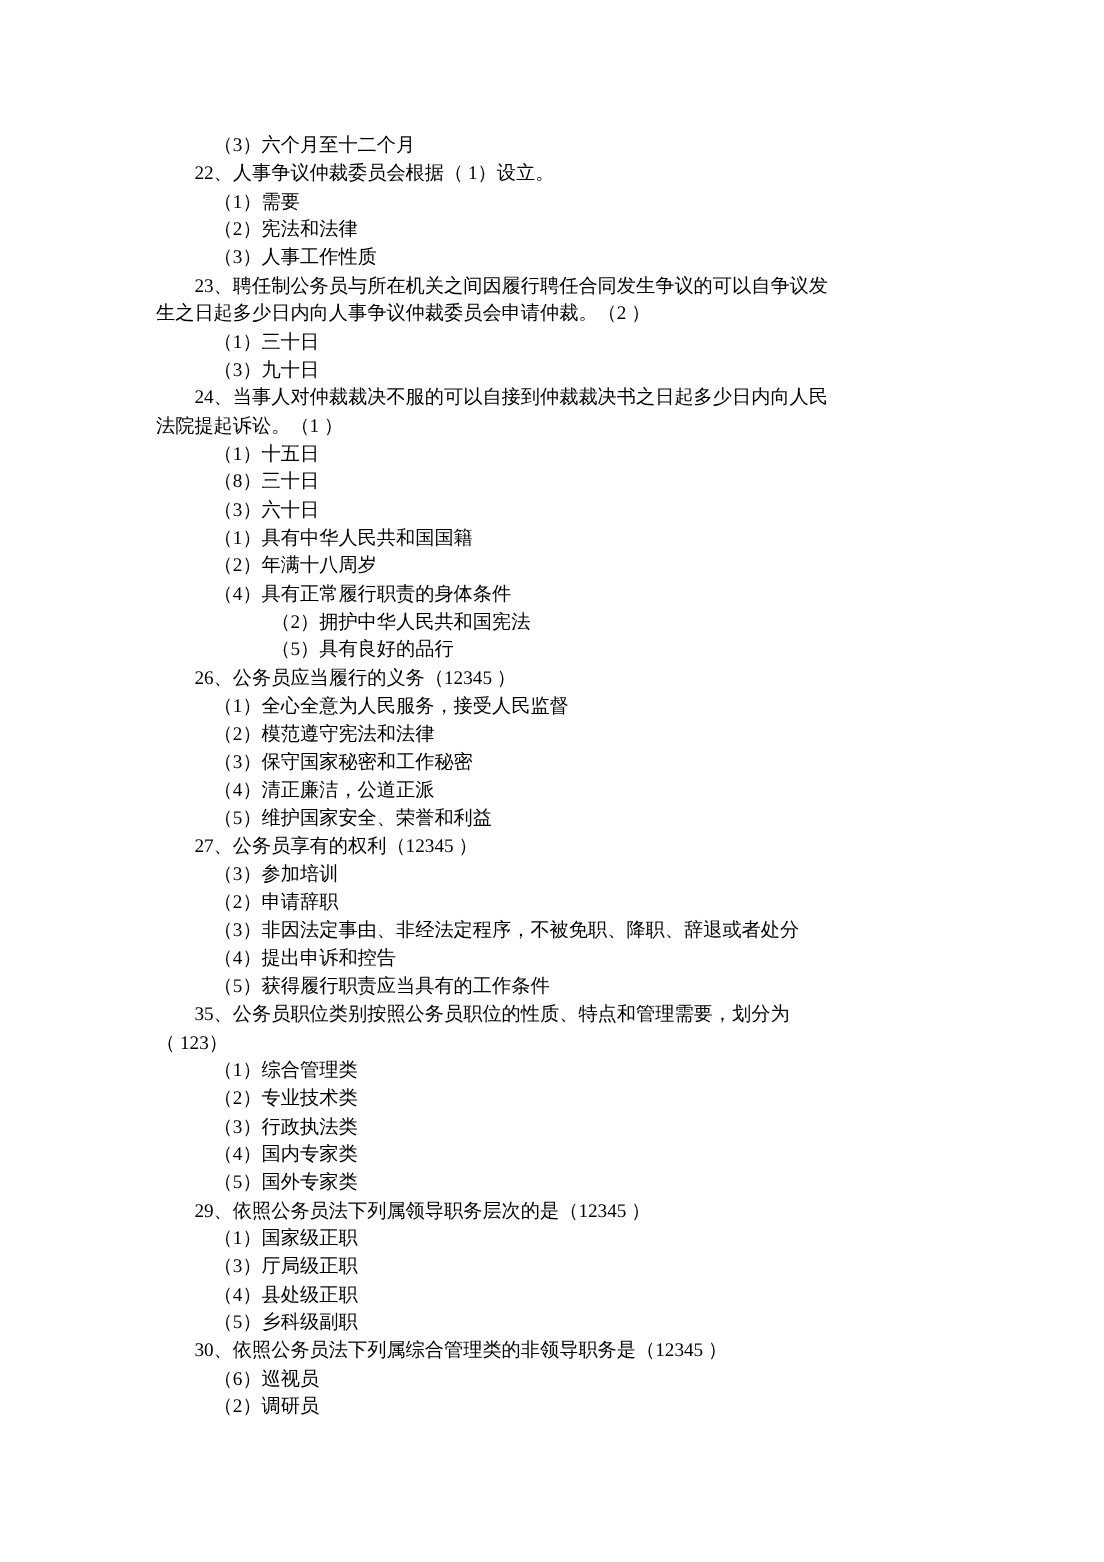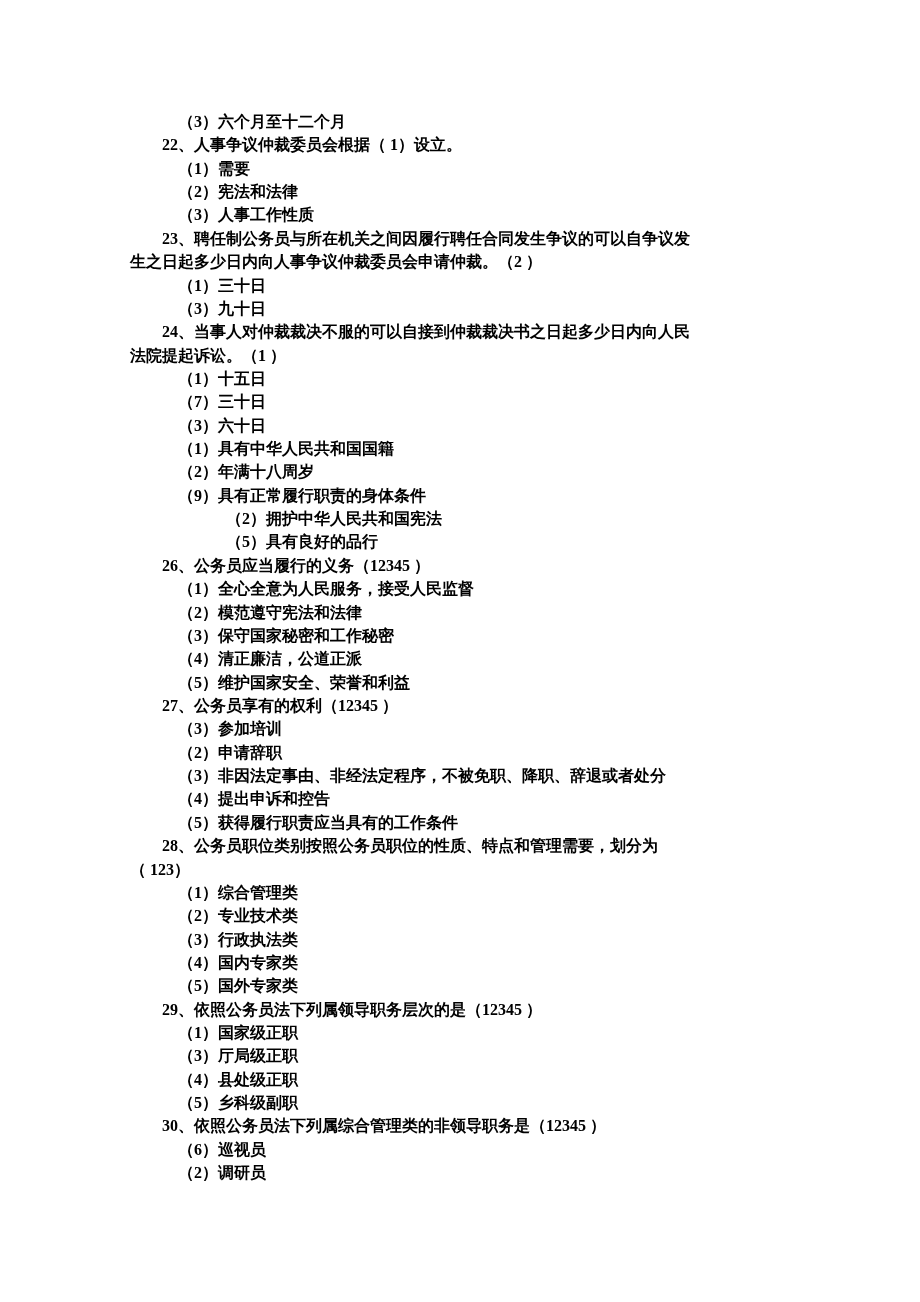--- a/index.html
+++ b/index.html
@@ -10,21 +10,20 @@
   }
   .page {
     padding: 110px 130px 100px 130px;
     font-family: "SimSun", "宋体", serif;
     font-size: 16px;
     color: #000000;
     line-height: 1.46;
   }
   .line {
     white-space: pre;
-    font-weight: bold;
   }
   .indent1 { padding-left: 2em; }
   .indent2 { padding-left: 3em; }
   .indent3 { padding-left: 6em; }
 </style>
 </head>
 <body>
 
 <div class="page" id="page">
     <div class="line indent2">（3）六个月至十二个月</div>
@@ -32,40 +31,40 @@
     <div class="line indent2">（1）需要</div>
     <div class="line indent2">（2）宪法和法律</div>
     <div class="line indent2">（3）人事工作性质</div>
     <div class="line indent1">23、聘任制公务员与所在机关之间因履行聘任合同发生争议的可以自争议发</div>
     <div class="line">生之日起多少日内向人事争议仲裁委员会申请仲裁。（2 ）</div>
     <div class="line indent2">（1）三十日</div>
     <div class="line indent2">（3）九十日</div>
     <div class="line indent1">24、当事人对仲裁裁决不服的可以自接到仲裁裁决书之日起多少日内向人民</div>
     <div class="line">法院提起诉讼。（1 ）</div>
     <div class="line indent2">（1）十五日</div>
-    <div class="line indent2">（7）三十日</div>
+    <div class="line indent2">（8）三十日</div>
     <div class="line indent2">（3）六十日</div>
     <div class="line indent2">（1）具有中华人民共和国国籍</div>
     <div class="line indent2">（2）年满十八周岁</div>
-    <div class="line indent2">（9）具有正常履行职责的身体条件</div>
+    <div class="line indent2">（4）具有正常履行职责的身体条件</div>
     <div class="line indent3">（2）拥护中华人民共和国宪法</div>
     <div class="line indent3">（5）具有良好的品行</div>
     <div class="line indent1">26、公务员应当履行的义务（12345 ）</div>
     <div class="line indent2">（1）全心全意为人民服务，接受人民监督</div>
     <div class="line indent2">（2）模范遵守宪法和法律</div>
     <div class="line indent2">（3）保守国家秘密和工作秘密</div>
     <div class="line indent2">（4）清正廉洁，公道正派</div>
     <div class="line indent2">（5）维护国家安全、荣誉和利益</div>
     <div class="line indent1">27、公务员享有的权利（12345 ）</div>
     <div class="line indent2">（3）参加培训</div>
     <div class="line indent2">（2）申请辞职</div>
     <div class="line indent2">（3）非因法定事由、非经法定程序，不被免职、降职、辞退或者处分</div>
     <div class="line indent2">（4）提出申诉和控告</div>
     <div class="line indent2">（5）获得履行职责应当具有的工作条件</div>
-    <div class="line indent1">28、公务员职位类别按照公务员职位的性质、特点和管理需要，划分为</div>
+    <div class="line indent1">35、公务员职位类别按照公务员职位的性质、特点和管理需要，划分为</div>
     <div class="line">（ 123）</div>
     <div class="line indent2">（1）综合管理类</div>
     <div class="line indent2">（2）专业技术类</div>
     <div class="line indent2">（3）行政执法类</div>
     <div class="line indent2">（4）国内专家类</div>
     <div class="line indent2">（5）国外专家类</div>
     <div class="line indent1">29、依照公务员法下列属领导职务层次的是（12345 ）</div>
     <div class="line indent2">（1）国家级正职</div>
     <div class="line indent2">（3）厅局级正职</div>
     <div class="line indent2">（4）县处级正职</div>

